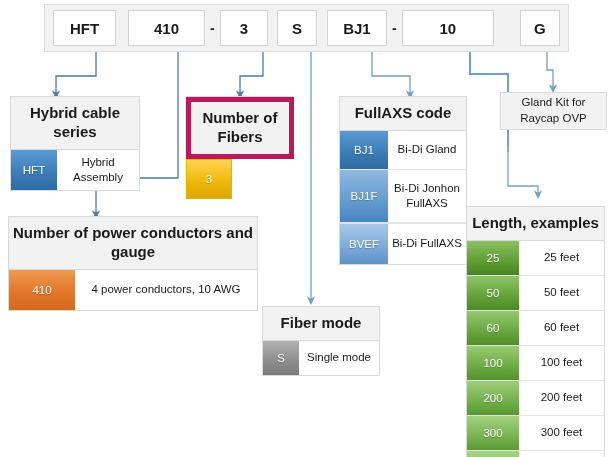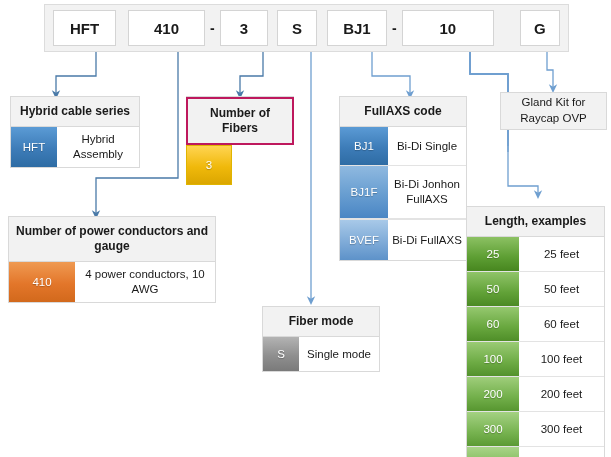--- a/index.html
+++ b/index.html
@@ -55,21 +55,21 @@
     position:absolute;
     box-sizing:border-box;
     background:#ffffff;
     border:1px solid #d9d9d9;
   }
   .tbl .hdr{
     background:#f2f2f2;
     border-bottom:1px solid #d9d9d9;
     text-align:center;
     font-weight:bold;
-    font-size:12px;
+    font-size:15px;
     color:#1a1a1a;
     padding:7px 4px;
     line-height:1.25;
   }
   .trow{
     display:flex;
     align-items:stretch;
     border-bottom:1px solid #e3e3e3;
   }
   .trow:last-child{border-bottom:none;}
@@ -185,31 +185,31 @@
 
   <div class="tbl" style="left:10px; top:96px; width:130px;">
     <div class="hdr">Hybrid cable series</div>
     <div class="trow">
       <div class="code c-blue" style="width:46px;min-height:40px;">HFT</div>
       <div class="desc">Hybrid Assembly</div>
     </div>
   </div>
 
   <div class="tbl" style="left:186px; top:96px; width:108px; border-bottom:none; border-left:none; border-right:none; background:transparent;">
-    <div class="hdr" style="border:2px solid #be185d;">Number of Fibers</div>
+    <div class="hdr" style="border:5px solid #be185d;">Number of Fibers</div>
     <div class="trow" style="border:none;">
       <div class="code c-yellow" style="width:46px;min-height:40px;border:1px solid #e0b400;">3</div>
     </div>
   </div>
 
   <div class="tbl" style="left:339px; top:96px; width:128px;">
     <div class="hdr">FullAXS code</div>
     <div class="trow">
       <div class="code c-blue" style="width:48px;min-height:38px;">BJ1</div>
-      <div class="desc">Bi-Di Single</div>
+      <div class="desc">Bi-Di Gland</div>
     </div>
     <div class="trow">
       <div class="code c-blue2" style="width:48px;min-height:52px;">BJ1F</div>
       <div class="desc">Bi-Di Jonhon FullAXS</div>
     </div>
     <div class="trow">
     </div>
     <div class="trow">
       <div class="code c-blue3" style="width:48px;min-height:40px;">BVEF</div>
       <div class="desc">Bi-Di FullAXS</div>
@@ -243,21 +243,21 @@
     <div class="trow">
       <div class="code c-green6" style="width:52px;min-height:34px;">300</div>
       <div class="desc">300 feet</div>
     </div>
     <div class="trow">
       <div class="code c-green7" style="width:52px;min-height:34px;">400</div>
       <div class="desc">400 feet</div>
     </div>
   </div>
 
-  <div class="tbl" style="left:8px; top:216px; width:208px;">
+  <div class="tbl" style="left:8px; top:216px; width:250px;">
     <div class="hdr">Number of power conductors and gauge</div>
     <div class="trow">
       <div class="code c-orange" style="width:66px;min-height:40px;">410</div>
       <div class="desc">4 power conductors, 10 AWG</div>
     </div>
   </div>
 
   <div class="tbl" style="left:262px; top:306px; width:118px;">
     <div class="hdr">Fiber mode</div>
     <div class="trow">

